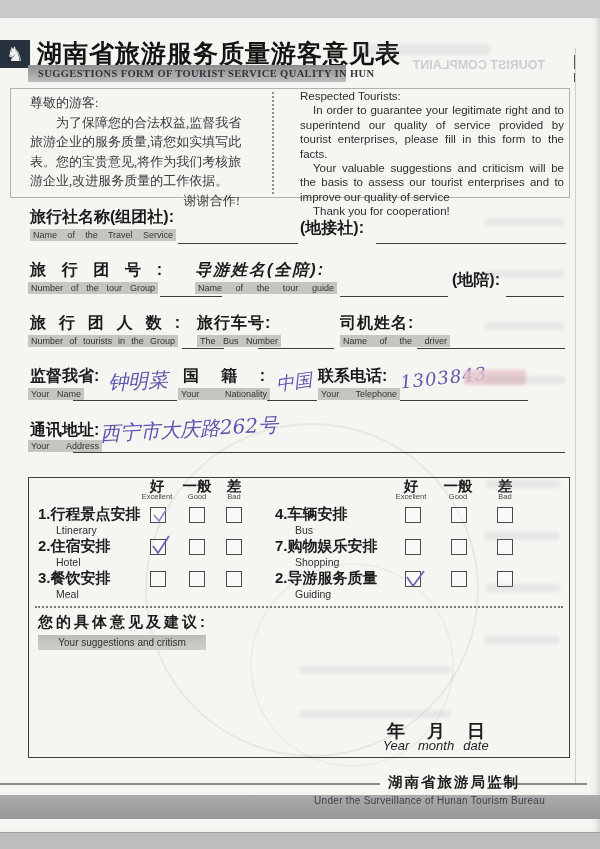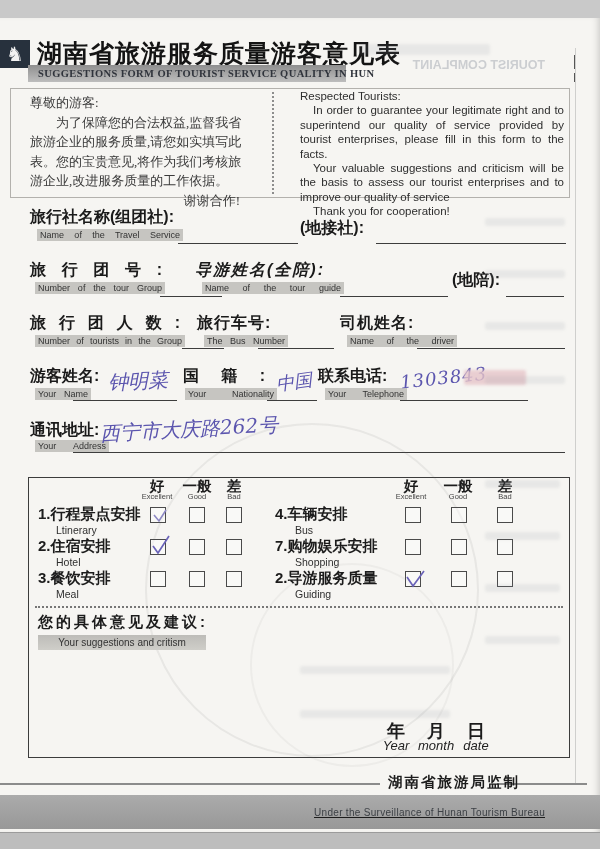--- a/index.html
+++ b/index.html
@@ -27,21 +27,21 @@
   .intro-zh{left:30px;top:75px;width:238px;font-size:13px;line-height:19.5px;color:#3a3a3a;
             font-family:"Liberation Serif",serif;}
   .intro-zh .ind{text-indent:26px;}
   .intro-zh .close{text-align:right;padding-right:28px;}
   .intro-en{left:300px;top:71px;width:264px;font-size:11.5px;line-height:14.4px;color:#2e2e2e;
             text-align:justify;}
   .intro-en .p{text-indent:13px;}
   
   .zhlabel{font-size:16px;font-weight:bold;color:#1a1a1a;white-space:nowrap;}
   .just{display:inline-block;text-align:justify;text-align-last:justify;}
-  .sub{font-size:9px;color:#333;background:#c6c5c1;padding:1px 3px;white-space:nowrap;margin-left:7px;}
+  .sub{font-size:9px;color:#333;background:#c6c5c1;padding:1px 3px;white-space:nowrap;}
   .subjust{display:inline-block;text-align:justify;text-align-last:justify;box-sizing:border-box;}
   .uline{border-bottom:1.3px solid #3d3d3d;height:0;}
   .hand{color:#5b55ae;font-style:italic;white-space:nowrap;
         font-family:"DejaVu Serif",serif;}
   .blur-pink{background:#e7c5c9;opacity:.8;filter:blur(1.5px);border-radius:2px;}
   
   .bigbox{left:28px;top:459px;width:542px;height:281px;border:1.4px solid #3c3c3c;box-sizing:border-box;}
   .colhead{width:46px;text-align:center;}
   .colhead .zh{font-size:14.5px;font-weight:bold;display:block;line-height:14px;}
   .colhead .en{font-size:7.5px;color:#444;display:block;line-height:8px;}
@@ -53,22 +53,22 @@
   .sugg-label{left:38px;top:595px;font-size:15px;font-weight:bold;letter-spacing:3px;white-space:nowrap;}
   .sugg-sub{left:38px;top:617px;width:168px;text-align:center;background:linear-gradient(#bdbcb8,#cfcec9);
             font-size:10px;color:#333;padding:2px 0;}
   .dategrp{left:378px;top:704px;display:flex;gap:4px;}
   .datecell{width:36px;text-align:center;}
   .datecell .zh{font-size:18px;font-weight:bold;display:block;line-height:18px;}
   .datecell .en{font-size:13px;color:#222;display:block;line-height:11px;font-style:italic;}
   
   .fline{height:0;border-top:2px solid #8b8b8b;top:765px;}
   .footer-zh{left:388px;top:755px;font-size:14.5px;font-weight:bold;letter-spacing:2px;white-space:nowrap;}
-  .footer-bar{left:0;top:777px;width:600px;height:34px;background:linear-gradient(#ababab,#989898);
-              display:flex;align-items:center;justify-content:flex-end;padding-right:55px;box-sizing:border-box;text-decoration:underline;}
+  .footer-bar{left:0;top:777px;width:600px;height:24px;background:linear-gradient(#ababab,#989898);
+              display:flex;justify-content:flex-end;padding-right:55px;box-sizing:border-box;}
   .footer-bar span{font-size:10px;color:#3d4146;letter-spacing:.3px;}
   .circle{border-radius:50%;border:2px solid rgba(110,110,110,.10);}
   .bstrip{position:absolute;left:0;top:832px;width:600px;height:17px;background:#bdbdbd;border-top:1px solid #9b9b9b;}
 </style>
 </head>
 <body>
 
 <div class="paper">
 
   <div class="abs logo">♞</div>
@@ -120,21 +120,21 @@
   <div class="abs zhlabel just" style="left:30px;top:295px;width:150px;">旅行团人数:</div>
   <span class="sub subjust abs" style="left:28px;top:317px;width:150px;">Number of tourists in the Group</span>
   <div class="abs uline" style="left:182px;top:330px;width:42px;"></div>
   <div class="abs zhlabel" style="left:197px;top:295px;letter-spacing:1px;">旅行车号:</div>
   <span class="sub subjust abs" style="left:197px;top:317px;width:84px;">The Bus Number</span>
   <div class="abs uline" style="left:258px;top:330px;width:76px;"></div>
   <div class="abs zhlabel" style="left:340px;top:295px;letter-spacing:1px;">司机姓名:</div>
   <span class="sub subjust abs" style="left:340px;top:317px;width:110px;">Name of the driver</span>
   <div class="abs uline" style="left:417px;top:330px;width:148px;"></div>
 
-  <div class="abs zhlabel" style="left:30px;top:348px;">游客姓名:</div>
+  <div class="abs zhlabel" style="left:30px;top:348px;">监督我省:</div>
   <span class="sub subjust abs" style="left:28px;top:370px;width:56px;">Your Name</span>
   <div class="abs uline" style="left:73px;top:382px;width:104px;"></div>
   <div class="abs hand" style="left:108px;top:350px;font-size:20px;transform:rotate(-3deg);">钟明菜</div>
   <div class="abs zhlabel just" style="left:183px;top:348px;width:82px;">国籍:</div>
   <span class="sub subjust abs" style="left:178px;top:370px;width:92px;">Your Nationality</span>
   <div class="abs uline" style="left:267px;top:382px;width:50px;"></div>
   <div class="abs hand" style="left:276px;top:352px;font-size:18px;transform:rotate(-8deg);">中国</div>
   <div class="abs zhlabel" style="left:318px;top:348px;">联系电话:</div>
   <span class="sub subjust abs" style="left:318px;top:370px;width:82px;">Your Telephone</span>
   <div class="abs uline" style="left:400px;top:382px;width:128px;"></div>

